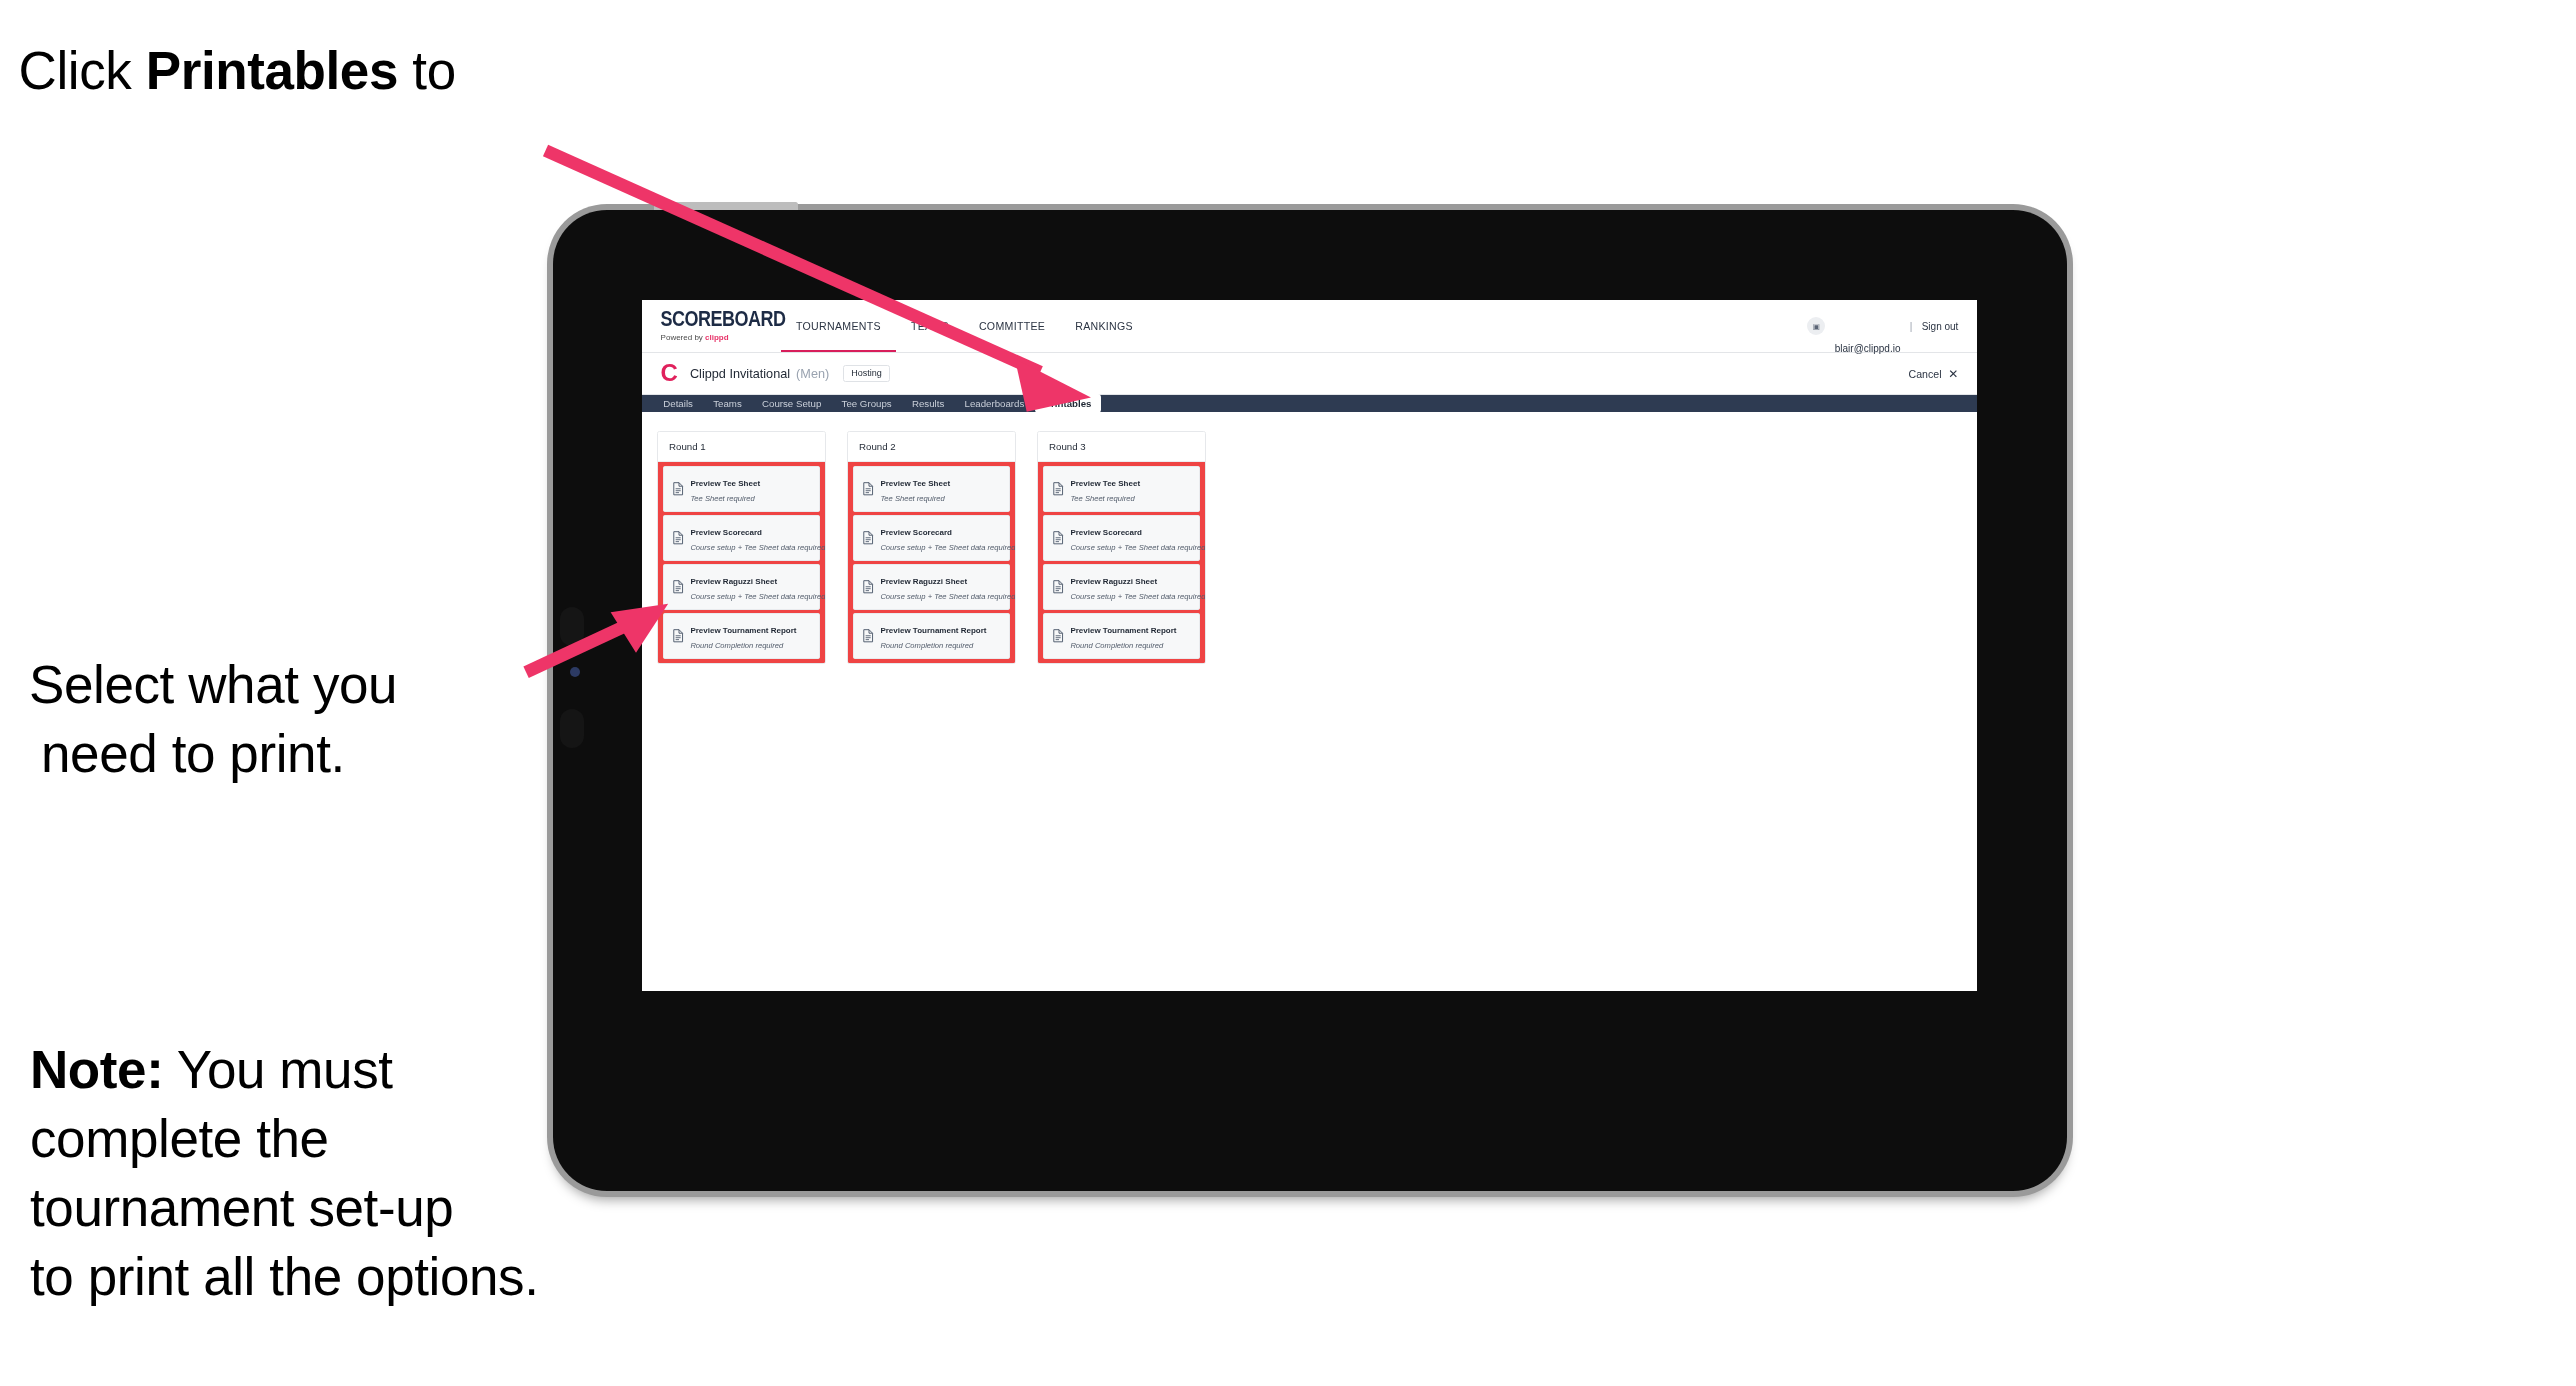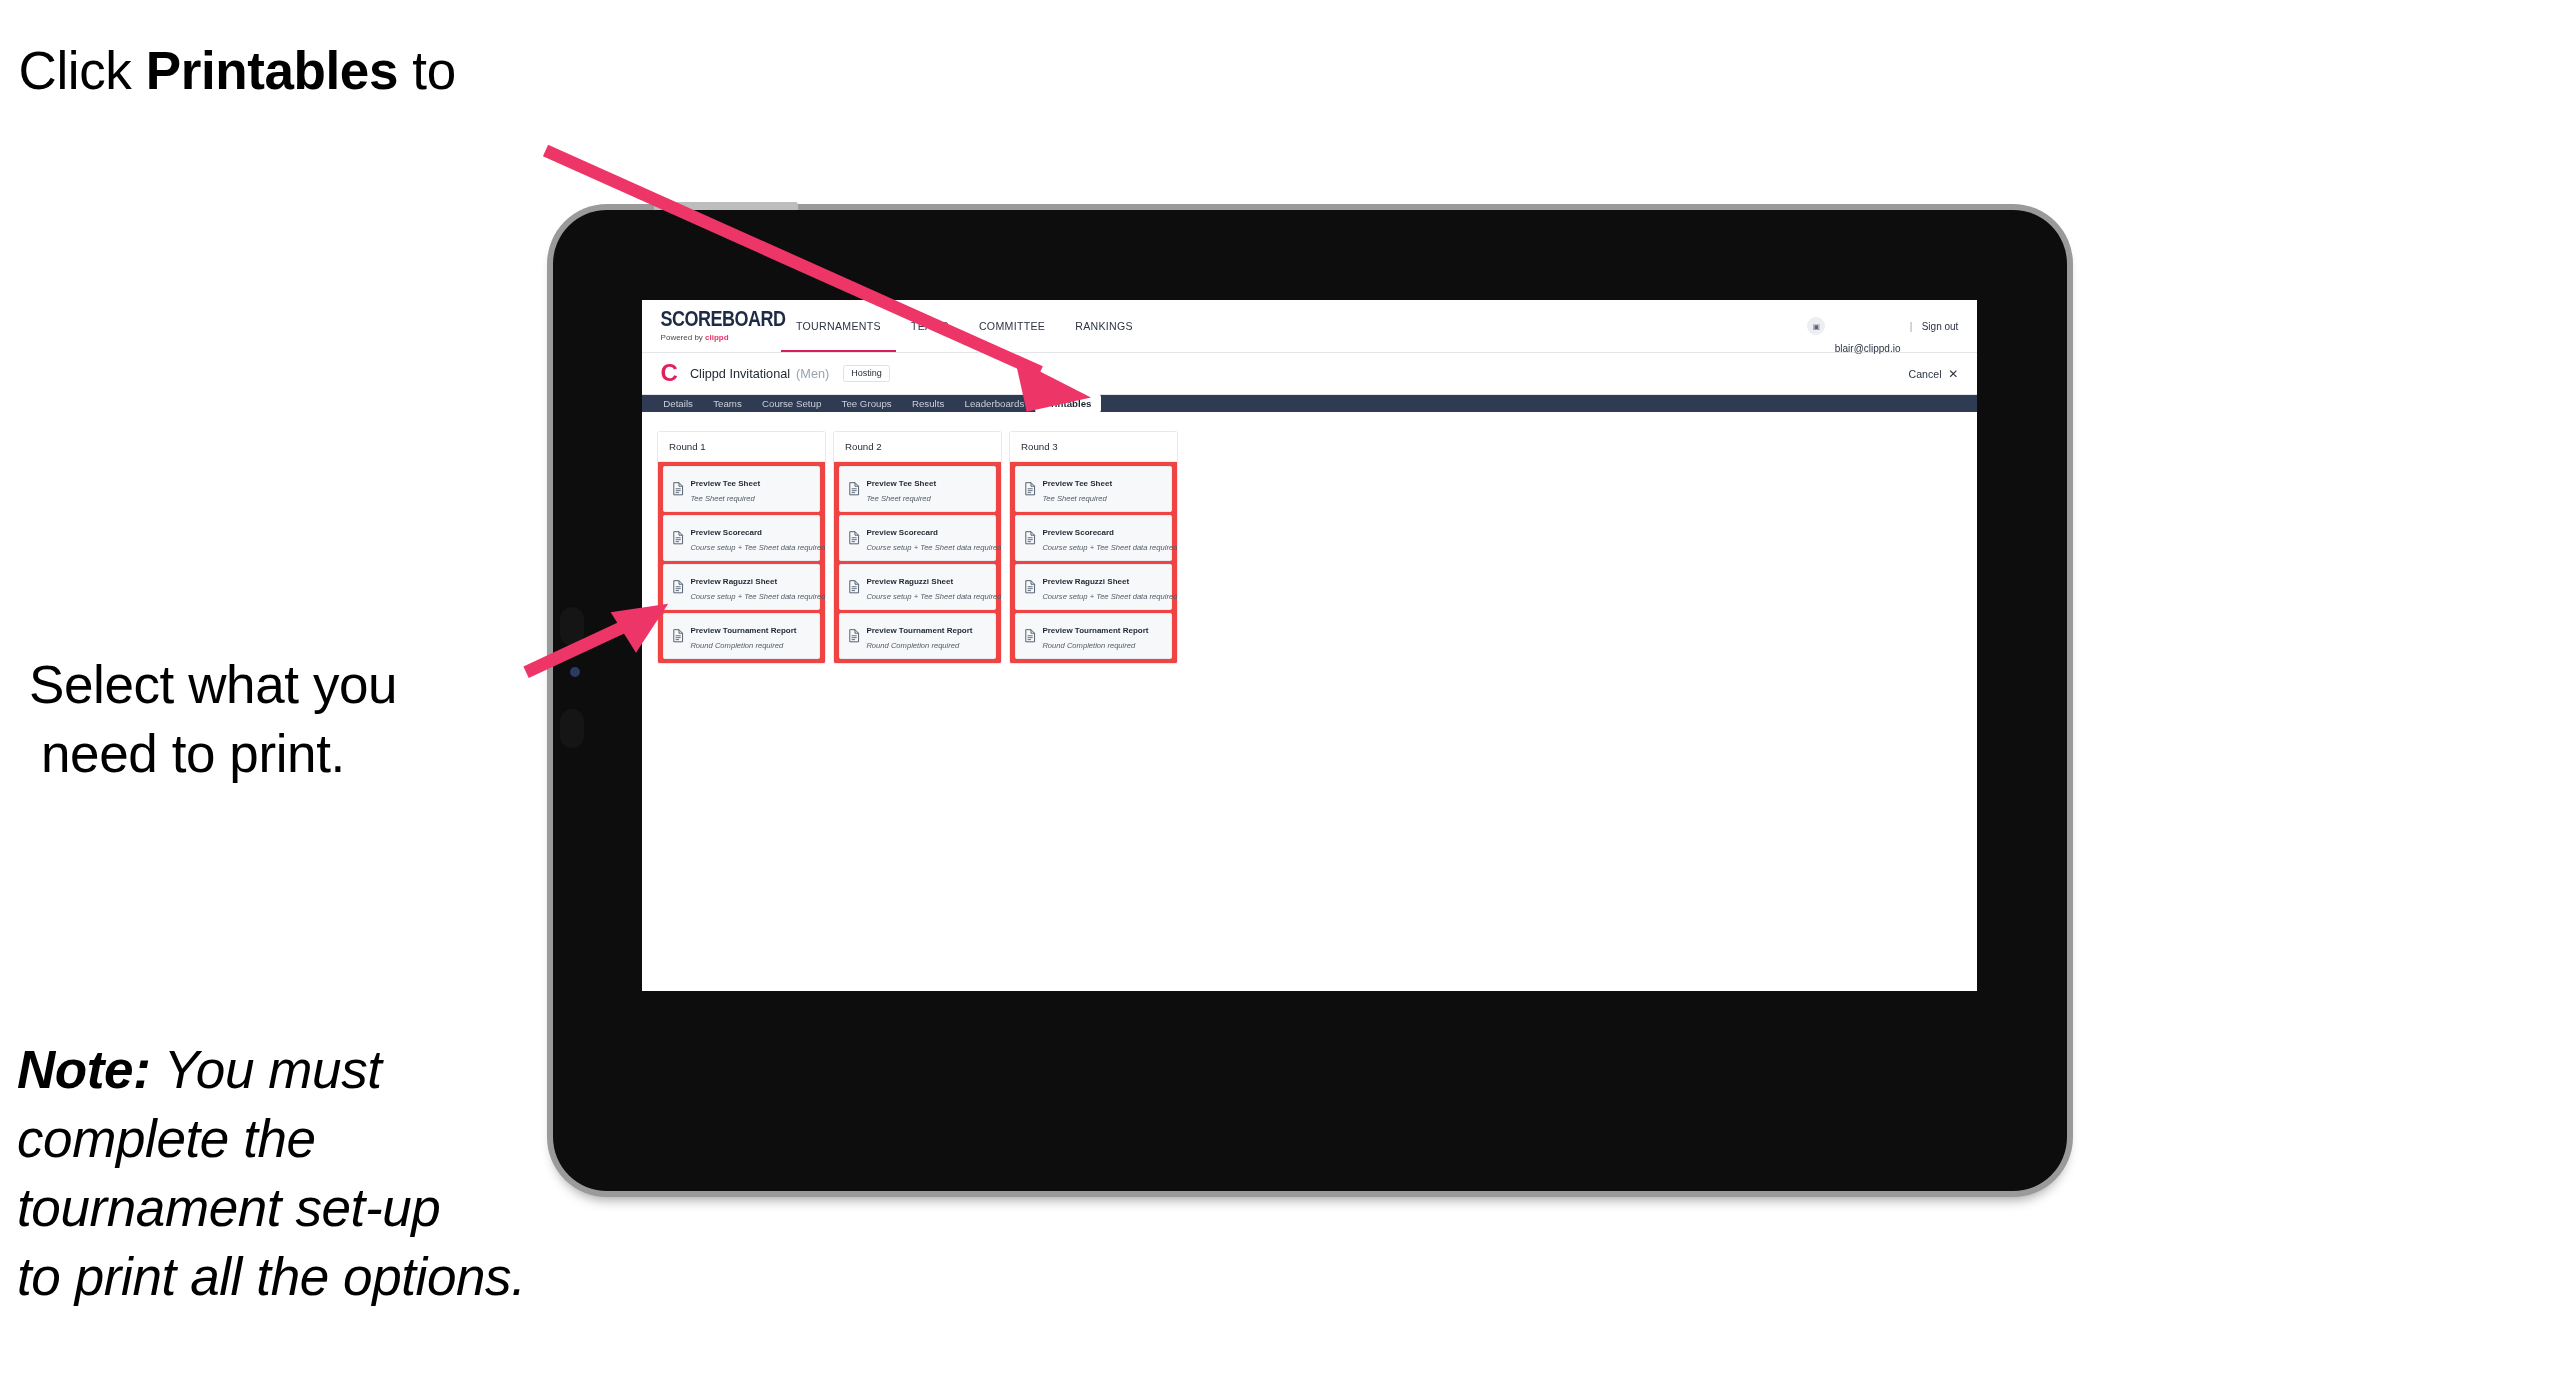--- a/index.html
+++ b/index.html
@@ -18,21 +18,21 @@
     font-family:"Liberation Sans", sans-serif;
     font-weight:400;
     letter-spacing:-0.4px;
     line-height:1.30;
     white-space:pre-line;
   }
   .anno b{font-weight:700;}
   #anno-top{ left:18.6px;  top:17px;   font-size:53px; width:592px;margin-top:20px;}
   #anno-mid{ left:29px;  top:651px;  font-size:53px; width:524px; text-align:left;}
   #anno-mid .l2{display:block;margin-left:12px;}
-  #anno-note{left:17px;  top:1036px; font-size:53px; width:668px;font-style:italic;}
+  #anno-note{left:30px;  top:1036px; font-size:53px; width:668px;}
 
   
   #tablet{
     position:absolute;
     left:553px; top:210px;
     width:1514px; height:981px;
     background:#0d0d0d;
     border-radius:54px;
     box-shadow:
       0 0 0 6px #9a9a9a,
@@ -136,21 +136,21 @@
     padding-left:12px;box-sizing:border-box;gap:1.7px;
   }
   .tab{
     font-size:9.7px;color:#c9cfd9;padding:4.2px 9.3px;border-radius:3.4px;
     cursor:pointer;line-height:1;
   }
   .tab.active{background:#ffffff;color:#1f2733;font-weight:700;}
 
   
   #content{
-    background:#ffffff;padding:18.6px 15px;display:flex;gap:7px;
+    background:#ffffff;padding:18.6px 15px;display:flex;gap:21px;
     box-sizing:border-box;
   }
   .round-col{
     width:169px;background:#ffffff;border:0.8px solid #e6e8eb;border-radius:2.5px;
     box-sizing:border-box;overflow:hidden;
   }
   .round-head{
     padding:9.3px 11px;font-size:9.7px;color:#1f2733;font-weight:400;
     border-bottom:0.8px solid #eceef1;background:#ffffff;
   }

